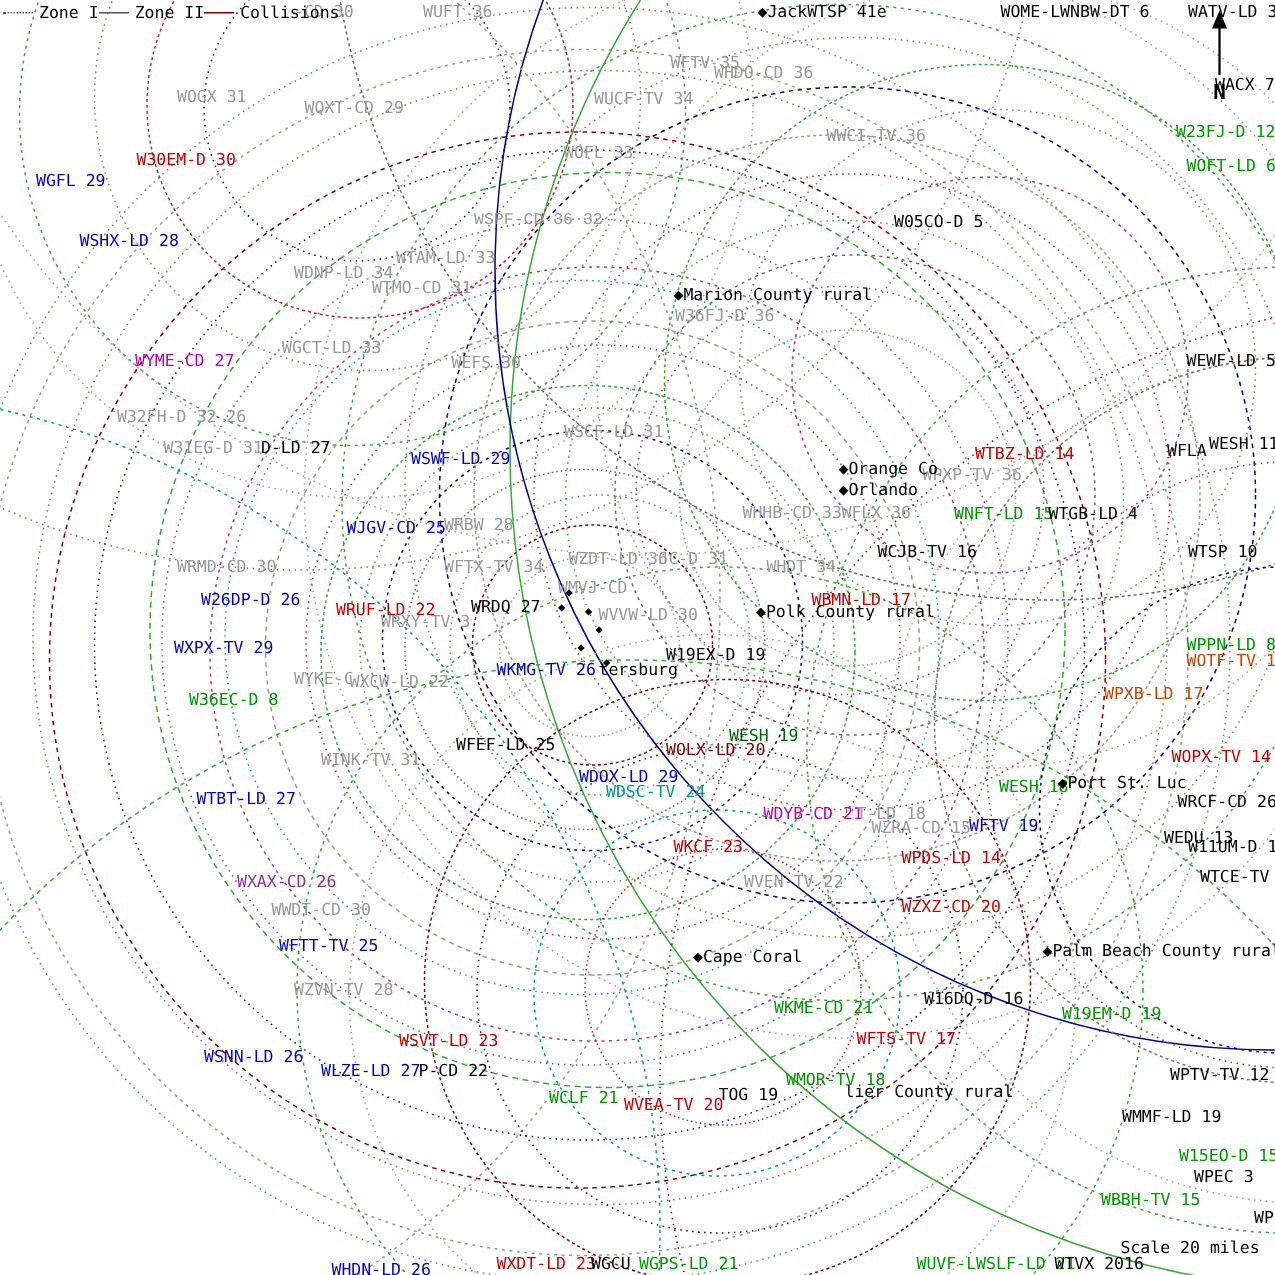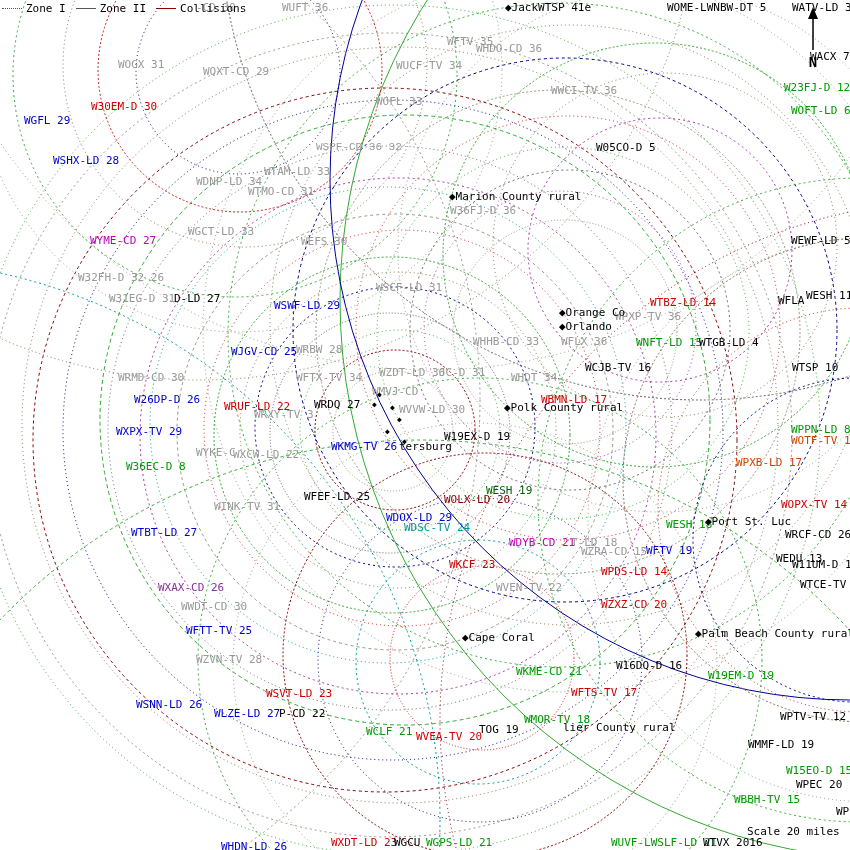--- a/index.html
+++ b/index.html
@@ -9,21 +9,21 @@
   }
   #contour-svg{position:absolute;left:0;top:0;width:850px;height:850px;}
   #label-layer{position:absolute;left:0;top:0;width:850px;height:850px;}
   .label{
     position:absolute;font-size:11px;line-height:12px;white-space:nowrap;
     font-family:"DejaVu Sans Mono","Liberation Mono",monospace;
   }
   .place{color:#000000;}
   .marker{position:absolute;font-size:8px;line-height:8px;color:#000000;}
   .legend{
-    position:absolute;left:2px;top:2px;display:flex;align-items:center;gap:10px;
+    position:absolute;left:2px;top:2px;display:flex;align-items:center;gap:0;
     font-size:11px;color:#000;background:transparent;z-index:5;
   }
   .legend-item{display:flex;align-items:center;gap:4px;}
   .dash{display:inline-block;width:20px;height:0;}
   .dash.zone1{border-top:1px dotted #555555;}
   .dash.zone2{border-top:1px solid #555555;}
   .dash.coll{border-top:1px solid #880000;}
   .compass{position:absolute;left:798px;top:6px;width:30px;text-align:center;z-index:5;}
   .compass .north-label{font-size:14px;font-weight:bold;color:#000;display:block;margin-top:-2px;}
   .status-bar{position:absolute;left:4px;top:832px;font-size:11px;color:#000;z-index:6;white-space:nowrap;}
@@ -90,21 +90,21 @@
       <circle cx="855" cy="540" r="162" fill="none" stroke="#000088" stroke-width="1" stroke-dasharray="2 3"></circle>
       <circle cx="660" cy="250" r="262" fill="none" stroke="#999988" stroke-width="1" stroke-dasharray="1 3"></circle>
       <circle cx="655" cy="255" r="212" fill="none" stroke="#33aa33" stroke-width="1" stroke-dasharray="2 2"></circle>
       <circle cx="665" cy="245" r="172" fill="none" stroke="#8b7355" stroke-width="1" stroke-dasharray="1 3"></circle>
       <circle cx="660" cy="250" r="132" fill="none" stroke="#aa33aa" stroke-width="1" stroke-dasharray="2 3"></circle>
     </svg>
 
   <div id="label-layer">
       <div class="label station" style="left: 196px; top: 2px; color: rgb(153, 153, 153);">-CD 30</div>
       <div class="label station" style="left: 282px; top: 2px; color: rgb(153, 153, 153);">WUFT 36</div>
-      <div class="label station" style="left: 667px; top: 2px; color: rgb(0, 0, 0);">WOME-LWNBW-DT 5</div>
+      <div class="label station" style="left: 667px; top: 2px; color: rgb(0, 0, 0);">WOME-LWNBW-DT 6</div>
       <div class="label station" style="left: 792px; top: 2px; color: rgb(0, 0, 0);">WATV-LD 3</div>
       <div class="label station" style="left: 447px; top: 36px; color: rgb(153, 153, 153);">WFTV 35</div>
       <div class="label station" style="left: 476px; top: 43px; color: rgb(153, 153, 153);">WHDO-CD 36</div>
       <div class="label station" style="left: 810px; top: 51px; color: rgb(0, 0, 0);">WACX 7</div>
       <div class="label station" style="left: 118px; top: 59px; color: rgb(153, 153, 153);">WOGX 31</div>
       <div class="label station" style="left: 203px; top: 66px; color: rgb(153, 153, 153);">WQXT-CD 29</div>
       <div class="label station" style="left: 396px; top: 60px; color: rgb(153, 153, 153);">WUCF-TV 34</div>
       <div class="label station" style="left: 784px; top: 82px; color: rgb(0, 153, 0);">W23FJ-D 12</div>
       <div class="label station" style="left: 551px; top: 85px; color: rgb(153, 153, 153);">WWCI-TV 36</div>
       <div class="label station" style="left: 91px; top: 101px; color: rgb(204, 0, 0);">W30EM-D 30</div>
@@ -128,21 +128,21 @@
       <div class="label station" style="left: 376px; top: 282px; color: rgb(153, 153, 153);">WSCF-LD 31</div>
       <div class="label station" style="left: 806px; top: 290px; color: rgb(0, 0, 0);">WESH 11</div>
       <div class="label station" style="left: 778px; top: 295px; color: rgb(0, 0, 0);">WFLA</div>
       <div class="label station" style="left: 274px; top: 300px; color: rgb(0, 0, 204);">WSWF-LD 29</div>
       <div class="label station" style="left: 650px; top: 297px; color: rgb(204, 0, 0);">WTBZ-LD 14</div>
       <div class="label station" style="left: 615px; top: 311px; color: rgb(153, 153, 153);">WPXP-TV 36</div>
       <div class="label station" style="left: 636px; top: 337px; color: rgb(0, 153, 0);">WNFT-LD 15</div>
       <div class="label station" style="left: 699px; top: 337px; color: rgb(0, 0, 0);">WTGB-LD 4</div>
       <div class="label station" style="left: 231px; top: 346px; color: rgb(0, 0, 204);">WJGV-CD 25</div>
       <div class="label station" style="left: 296px; top: 344px; color: rgb(153, 153, 153);">WRBW 28</div>
-      <div class="label station" style="left: 473px; top: 336px; color: rgb(153, 153, 153); text-align: center;">WHHB-CD 33</div>
+      <div class="label station" style="left: 495px; top: 336px; color: rgb(153, 153, 153); text-align: center;">WHHB-CD 33</div>
       <div class="label station" style="left: 561px; top: 336px; color: rgb(153, 153, 153);">WFLX 36</div>
       <div class="label station" style="left: 585px; top: 362px; color: rgb(0, 0, 0);">WCJB-TV 16</div>
       <div class="label station" style="left: 792px; top: 362px; color: rgb(0, 0, 0);">WTSP 10</div>
       <div class="label station" style="left: 118px; top: 372px; color: rgb(153, 153, 153);">WRMD-CD 30</div>
       <div class="label station" style="left: 296px; top: 372px; color: rgb(153, 153, 153);">WFTX-TV 34</div>
       <div class="label station" style="left: 379px; top: 367px; color: rgb(153, 153, 153);">WZDT-LD 36</div>
       <div class="label station" style="left: 439px; top: 367px; color: rgb(153, 153, 153);">JC-D 31</div>
       <div class="label station" style="left: 511px; top: 372px; color: rgb(153, 153, 153);">WHDT 34</div>
       <div class="label station" style="left: 134px; top: 394px; color: rgb(0, 0, 204);">W26DP-D 26</div>
       <div class="label station" style="left: 224px; top: 401px; color: rgb(204, 0, 0);">WRUF-LD 22</div>
@@ -193,21 +193,21 @@
       <div class="label station" style="left: 214px; top: 708px; color: rgb(0, 0, 204);">WLZE-LD 27</div>
       <div class="label station" style="left: 279px; top: 708px; color: rgb(0, 0, 0);">P-CD 22</div>
       <div class="label station" style="left: 571px; top: 687px; color: rgb(204, 0, 0);">WFTS-TV 17</div>
       <div class="label station" style="left: 780px; top: 711px; color: rgb(0, 0, 0);">WPTV-TV 12</div>
       <div class="label station" style="left: 366px; top: 726px; color: rgb(0, 153, 0);">WCLF 21</div>
       <div class="label station" style="left: 416px; top: 731px; color: rgb(204, 0, 0);">WVEA-TV 20</div>
       <div class="label station" style="left: 479px; top: 724px; color: rgb(0, 0, 0);">TOG 19</div>
       <div class="label station" style="left: 524px; top: 714px; color: rgb(0, 153, 0);">WMOR-TV 18</div>
       <div class="label station" style="left: 748px; top: 739px; color: rgb(0, 0, 0);">WMMF-LD 19</div>
       <div class="label station" style="left: 786px; top: 765px; color: rgb(0, 153, 0);">W15EO-D 15</div>
-      <div class="label station" style="left: 796px; top: 779px; color: rgb(0, 0, 0);">WPEC 20</div>
+      <div class="label station" style="left: 796px; top: 779px; color: rgb(0, 0, 0);">WPEC 3</div>
       <div class="label station" style="left: 734px; top: 794px; color: rgb(0, 153, 0);">WBBH-TV 15</div>
       <div class="label station" style="left: 796px; top: 806px; color: rgb(0, 0, 0); margin-left: 40px;">WPBF 16</div>
       <div class="label station" style="left: 221px; top: 841px; color: rgb(0, 0, 204);">WHDN-LD 26</div>
       <div class="label station" style="left: 331px; top: 837px; color: rgb(204, 0, 0);">WXDT-LD 23</div>
       <div class="label station" style="left: 394px; top: 837px; color: rgb(0, 0, 0);">WGCU</div>
       <div class="label station" style="left: 426px; top: 837px; color: rgb(0, 153, 0);">WGPS-LD 21</div>
       <div class="label station" style="left: 611px; top: 837px; color: rgb(0, 153, 0);">WUVF-LWSLF-LD 21</div>
       <div class="label station" style="left: 703px; top: 837px; color: rgb(0, 0, 0);">WTVX 2016</div>
       <div class="label place" style="left: 505px; top: 2px;">◆JackWTSP 41e</div>
       <div class="label place" style="left: 449px; top: 191px;">◆Marion County rural</div>

